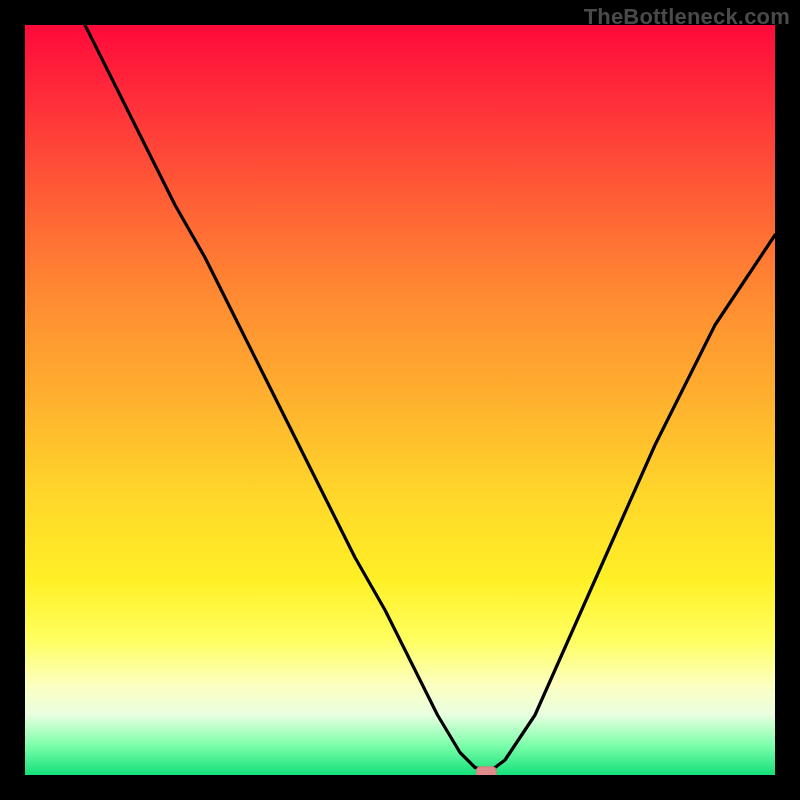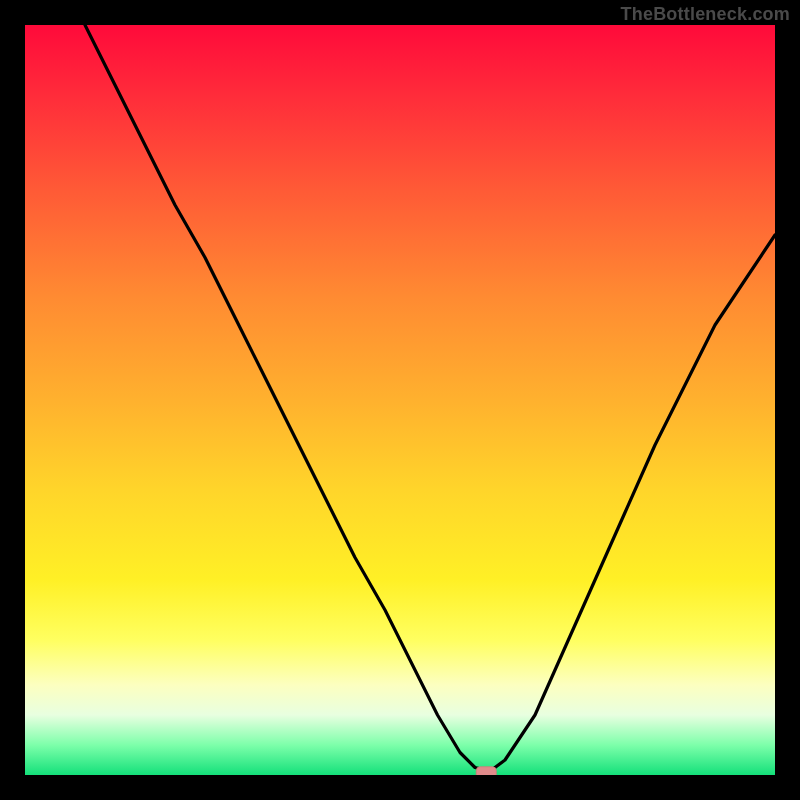--- a/index.html
+++ b/index.html
@@ -15,21 +15,21 @@
     position: relative;
     width: 800px;
     height: 800px;
     background: #000;
   }
   .watermark {
     position: absolute;
     top: 4px;
     right: 10px;
     color: #4a4a4a;
-    font-size: 18px;
+    font-size: 22px;
     font-weight: 600;
     letter-spacing: 0.2px;
     user-select: none;
     margin-left: 39px;
   }
   .plot {
     position: absolute;
     left: 25px;
     top: 25px;
     width: 750px;

